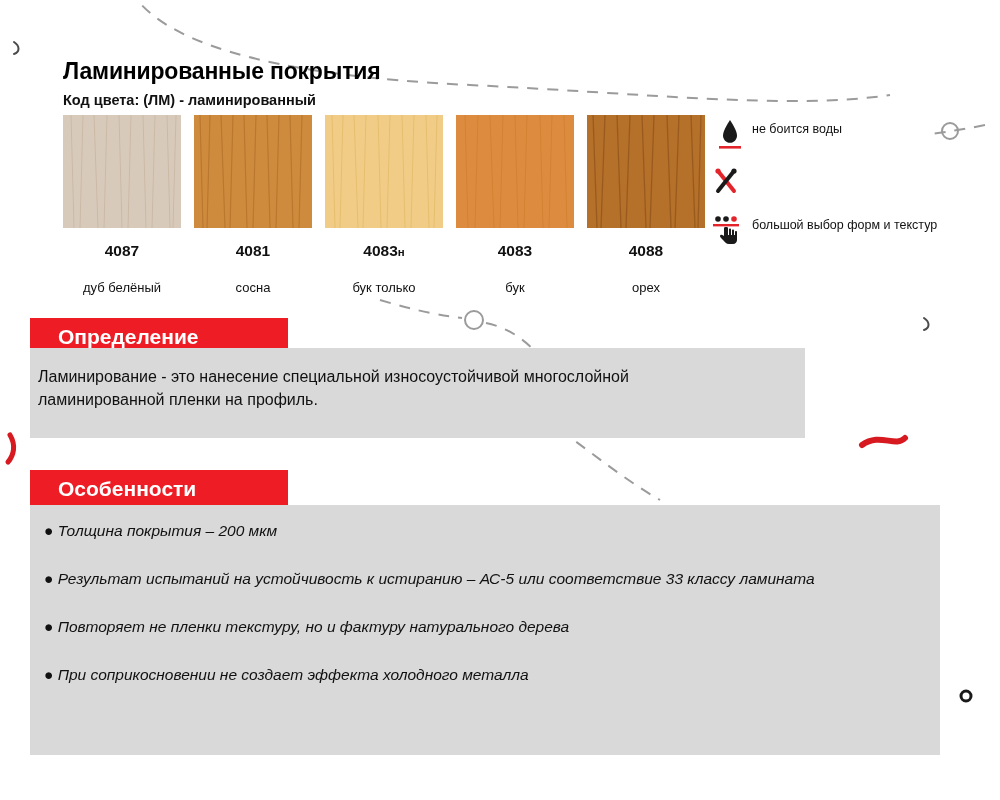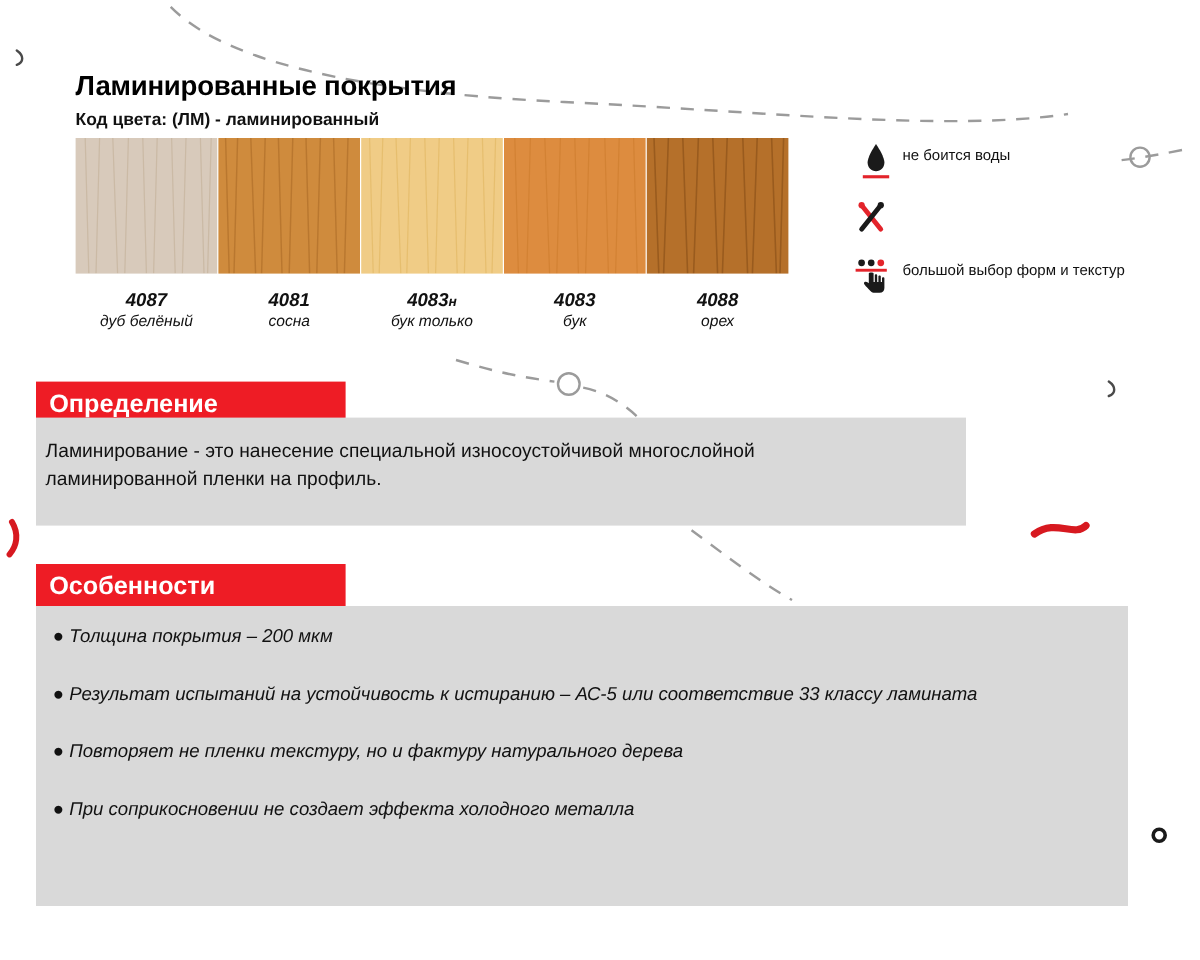--- a/index.html
+++ b/index.html
@@ -51,22 +51,21 @@
     margin: 7px 0 0 0;
     white-space: nowrap;
   }
 
   
   .swatches {
     position: absolute;
     left: 63px;
     top: 115px;
     display: flex;
-    gap: 0;
-    font-style: italic;
+    gap: 12px;
   }
   .swatch-cell {
     width: 118px;
     margin-right: 1px;
     text-align: center;
   }
   .swatch-chip {
     width: 118px;
     height: 113px;
     display: block;
@@ -83,21 +82,21 @@
     font-weight: bold;
     margin-top: 14px;
     color: #111;
   }
   .swatch-code .sub {
     font-size: 11.5px;
     font-weight: bold;
   }
   .swatch-name {
     font-size: 13px;
-    margin-top: 0;
+    margin-top: 20px;
     color: #111;
   }
 
   
   .features {
     position: absolute;
     left: 712px;
     top: 118px;
     width: 250px;
   }
@@ -119,21 +118,21 @@
     color: #111;
   }
 
   
   .label-tag {
     position: absolute;
     background: #ee1c25;
     color: #ffffff;
     font-size: 21px;
     font-weight: bold;
-    padding: 7px 16px 8px 11px;
+    padding: 7px 16px 8px 28px;
     box-sizing: border-box;
   }
   .panel {
     position: absolute;
     background: #d9d9d9;
     box-sizing: border-box;
   }
 
   
   #definition-tag { left: 30px; top: 318px; width: 258px; height: 36px; }

